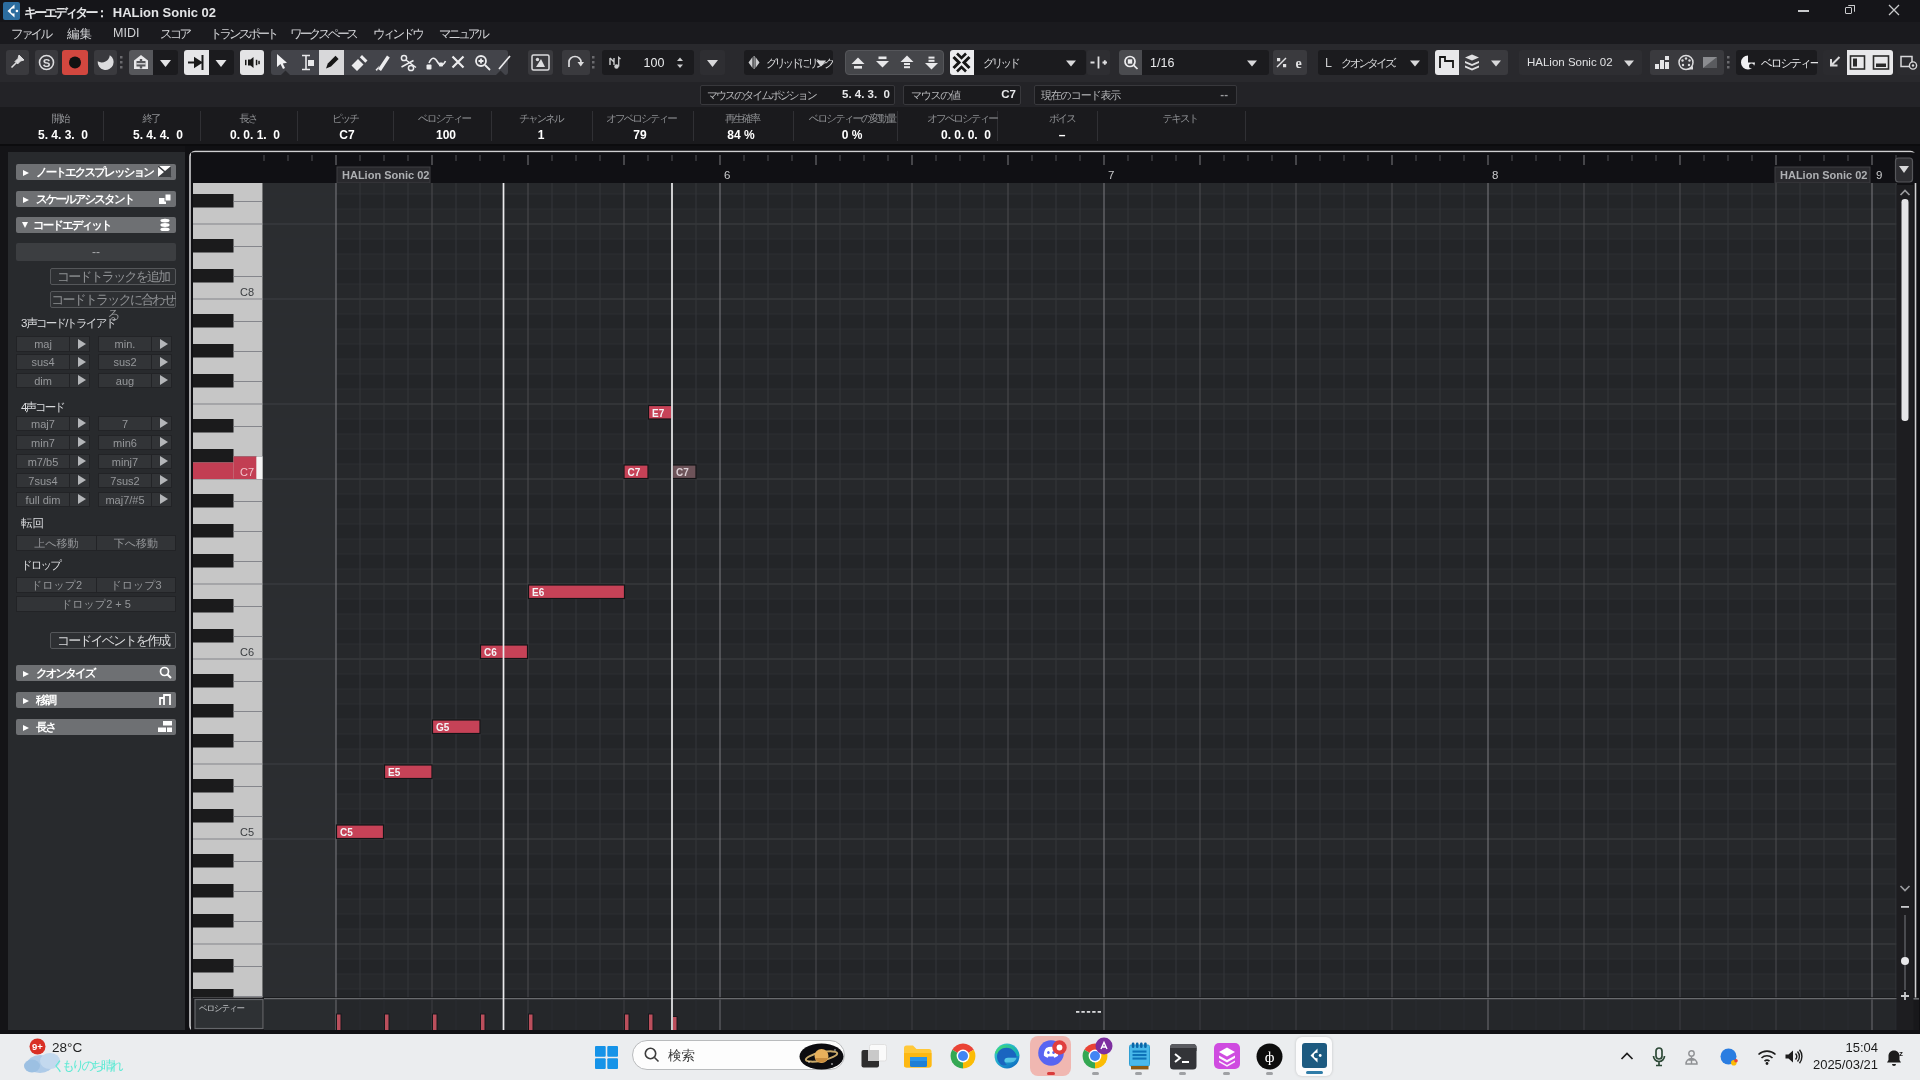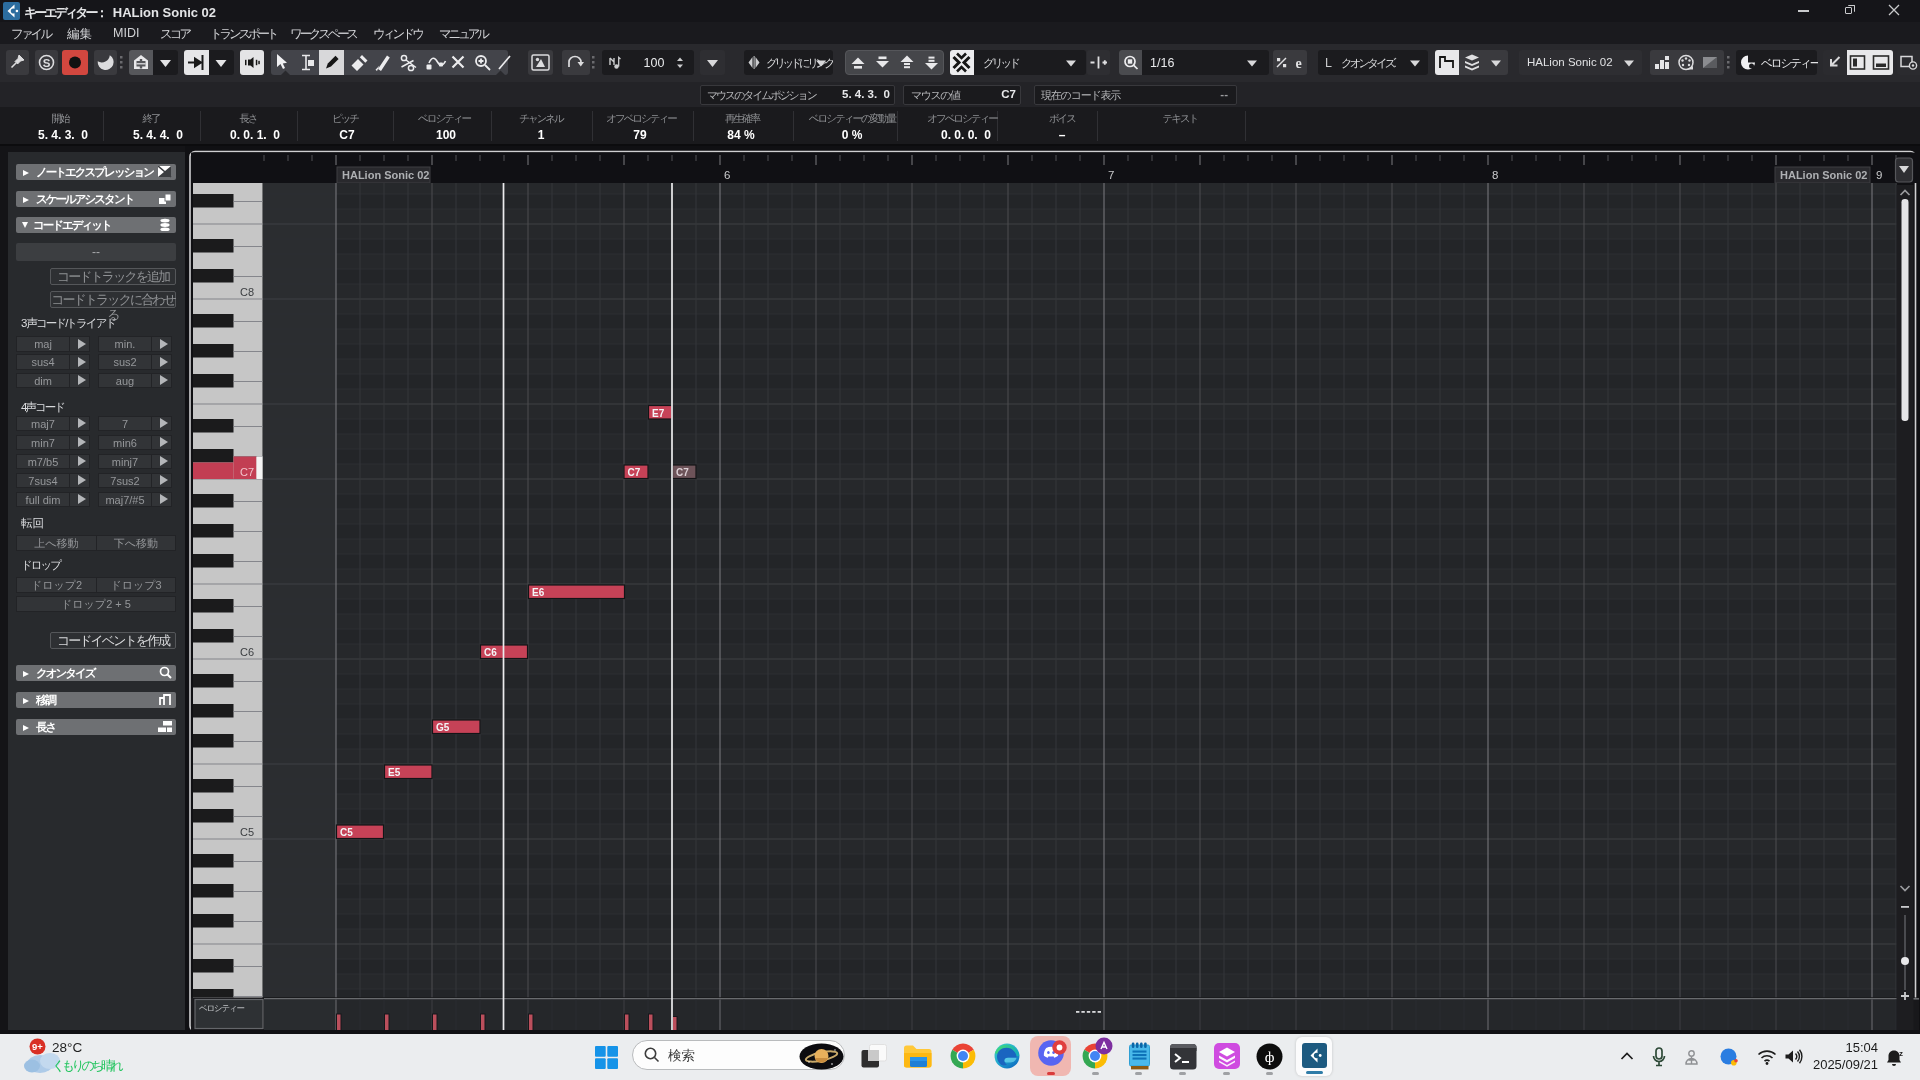--- a/index.html
+++ b/index.html
@@ -844,21 +844,21 @@
 <div class="abs" style="left:0;top:1030px;width:1920px;height:4px;background:#111114"></div>
 <div class="abs" style="left:0;top:1034px;width:1920px;height:46px;background:#ebedef"></div>
 <svg class="abs" style="left:18px;top:1036px" width="100" height="40">
  <ellipse cx="22" cy="28" rx="13" ry="9" fill="#aecbe8"></ellipse>
       <ellipse cx="32" cy="25" rx="10" ry="8" fill="#c3d9ee"></ellipse>
       <ellipse cx="14" cy="30" rx="8" ry="6.5" fill="#9cc0e2"></ellipse>
  <circle cx="19.5" cy="10.5" r="8" fill="#d93025"></circle>
       <text x="19.5" y="14" font-size="9.5" font-weight="bold" fill="#fff" text-anchor="middle" font-family="Liberation Sans">9+</text>
 </svg>
 <div class="abs" style="left:52px;top:1040px;font-size:13.5px;color:#1f1f1f">28°C</div>
-<div class="abs" style="left:52px;top:1057px;font-size:13px;color:#22c55e;letter-spacing:-3.5px">くもりのち晴れ</div>
+<div class="abs" style="left:52px;top:1057px;font-size:13px;color:#5eead4;letter-spacing:-3.5px">くもりのち晴れ</div>
 <svg class="abs" style="left:595px;top:1046px" width="23" height="23">
       <g fill="#1593e8">
         <rect x="0" y="0" width="10.7" height="10.7" rx="1"></rect>
         <rect x="12.3" y="0" width="10.7" height="10.7" rx="1"></rect>
         <rect x="0" y="12.3" width="10.7" height="10.7" rx="1"></rect>
         <rect x="12.3" y="12.3" width="10.7" height="10.7" rx="1"></rect>
       </g>
     </svg>
 <div class="abs" style="left:632px;top:1040px;width:213px;height:30px;background:#fdfdfd;border:1px solid #b9bbbd;border-radius:15px"></div>
 <svg class="abs" style="left:643px;top:1046px" width="18" height="18">
@@ -1008,18 +1008,18 @@
 </svg>
 <svg class="abs" style="left:1784px;top:1048px" width="19" height="17">
  <path d="M1.5 6.5 L4.5 6.5 L9 2.5 L9 14.5 L4.5 10.5 L1.5 10.5 Z" fill="#1c1c1c"></path>
  <g fill="none" stroke="#1c1c1c" stroke-width="1.4">
         <path d="M11.5 5.5 a4.5 4.5 0 0 1 0 6"></path>
         <path d="M13.5 3.5 a7.5 7.5 0 0 1 0 10"></path>
         <path d="M15.5 1.8 a10.5 10.5 0 0 1 0 13.4"></path>
       </g>
 </svg>
 <div class="abs" style="left:1878px;top:1040px;font-size:13px;color:#1b1b1b;transform:translateX(-100%)">15:04</div>
-<div class="abs" style="left:1878px;top:1057px;font-size:13px;color:#1b1b1b;transform:translateX(-100%)">2025/09/21</div>
+<div class="abs" style="left:1878px;top:1057px;font-size:13px;color:#1b1b1b;transform:translateX(-100%)">2025/03/21</div>
 <svg class="abs" style="left:1884px;top:1048px" width="20" height="20">
  <path d="M10 2.5 C6.5 2.5 4.5 5 4.5 8 L4.5 12 L3 14.5 L17 14.5 L15.5 12 L15.5 8 C15.5 5 13.5 2.5 10 2.5 Z" fill="#1c1c1c"></path>
  <path d="M8 16 a2 2 0 0 0 4 0 Z" fill="#1c1c1c"></path>
  <text x="15" y="7.5" font-size="8" font-weight="bold" fill="#1c1c1c" font-family="Liberation Sans">z</text>
 </svg>
 </div>
 </body></html>

